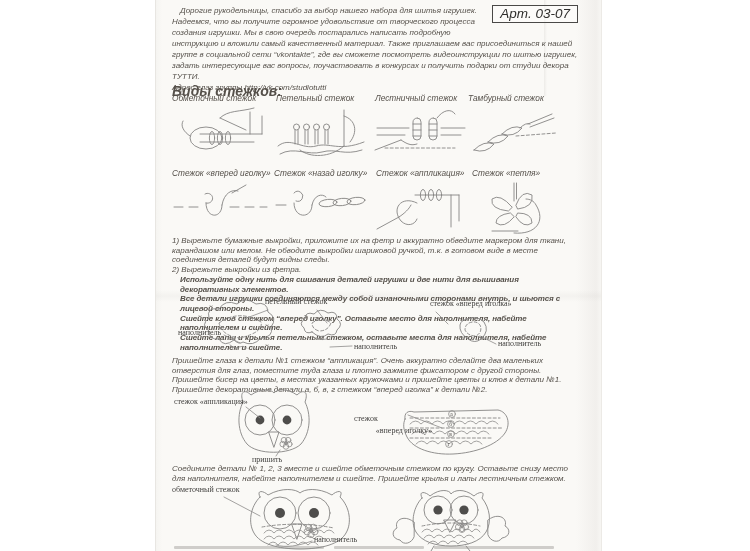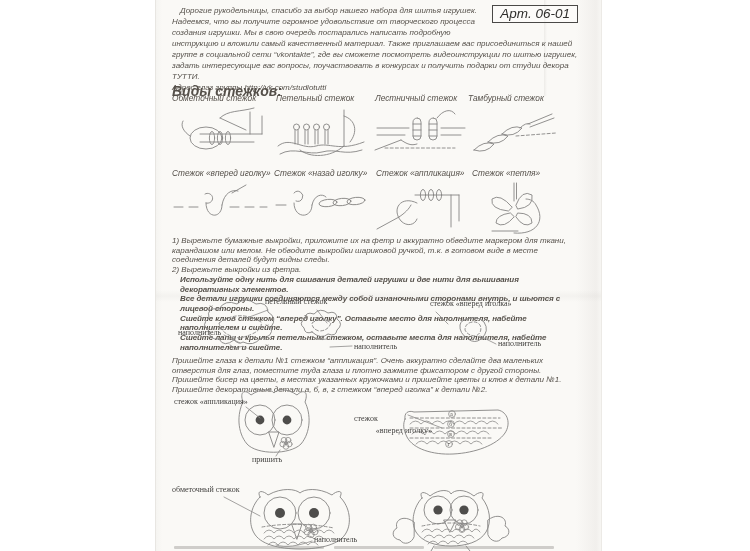--- a/index.html
+++ b/index.html
@@ -33,21 +33,21 @@
 </head>
 <body>
 
 <div class="stage">
  <div class="paper">
   <div class="crease-v"></div>
   <div class="crease-h"></div>
 
   <div class="p" style="top:5px;">
     <div class="artbox">
-      <span>Арт. 06-01</span>
+      <span>Арт. 03-07</span>
     </div>
     <p style="margin:0;text-indent:8px;">Дорогие рукодельницы, спасибо за выбор нашего набора для шитья игрушек. Надеемся, что вы получите огромное удовольствие от творческого процесса создания игрушки. Мы в свою очередь постарались написать подробную инструкцию и вложили самый качественный материал. Также приглашаем вас присоединиться к нашей группе в социальной сети “vkontakte”, где вы сможете посмотреть видеоинструкции по шитью игрушек, задать интересующие вас вопросы, поучаствовать в конкурсах и получить подарки от студии декора ТУТТИ.</p>
     <p style="margin:0;">Адрес глаз группы http://vk.com/studiotutti</p>
   </div>
 
   <div class="heading">Виды стежков:</div>
 
   <div style="position:absolute;left:14px;top:93px;width:424px;height:200px;">
     <span class="cell-lbl" style="left:2px;top:0;">Обметочный стежок</span>
     <span class="cell-lbl" style="left:106px;top:0;">Петельный стежок</span>
@@ -256,20 +256,21 @@
         <path d="M270 34 L236 21"></path>
         <path d="M104 62 L108 56"></path>
       </g>
     </svg>
     <span class="lbl" style="left:2px;top:3px;">стежок «аппликация»</span>
     <span class="lbl" style="left:80px;top:61px;">пришить</span>
     <span class="lbl" style="left:182px;top:20px;width:100px;text-align:left;">стежок</span>
     <span class="lbl" style="left:182px;top:32px;width:100px;text-align:center;">«вперед иголку»</span>
   </div>
 
+  <p class="p p2" style="top:464px;">Соедините детали № 1, 2, 3 вместе и сшейте обметочным стежком по кругу. Оставьте снизу место для наполнителя, набейте наполнителем и сшейте. Пришейте крылья и лапы лестничным стежком.</p>
 
   <div style="position:absolute;left:16px;top:484px;width:412px;height:67px;">
     <svg style="left:62px;top:3px;" width="132" height="64" viewBox="0 0 132 64">
       <g class="ink">
         <path d="M26 10 C22 2 30 4 34 8 C48 0 62 2 66 6 C70 2 84 0 98 8 C102 4 110 2 106 10 C116 20 118 36 112 46 C106 57 88 62 66 62 C44 62 26 57 20 46 C14 36 16 20 26 10 Z"></path>
         <circle cx="46" cy="26" r="16"></circle>
             <circle cx="80" cy="26" r="16"></circle>
         <circle class="filldot" cx="46" cy="26" r="5"></circle>
             <circle class="filldot" cx="80" cy="26" r="5"></circle>
         <path d="M58 37 L68 37 L63 52 Z"></path>

